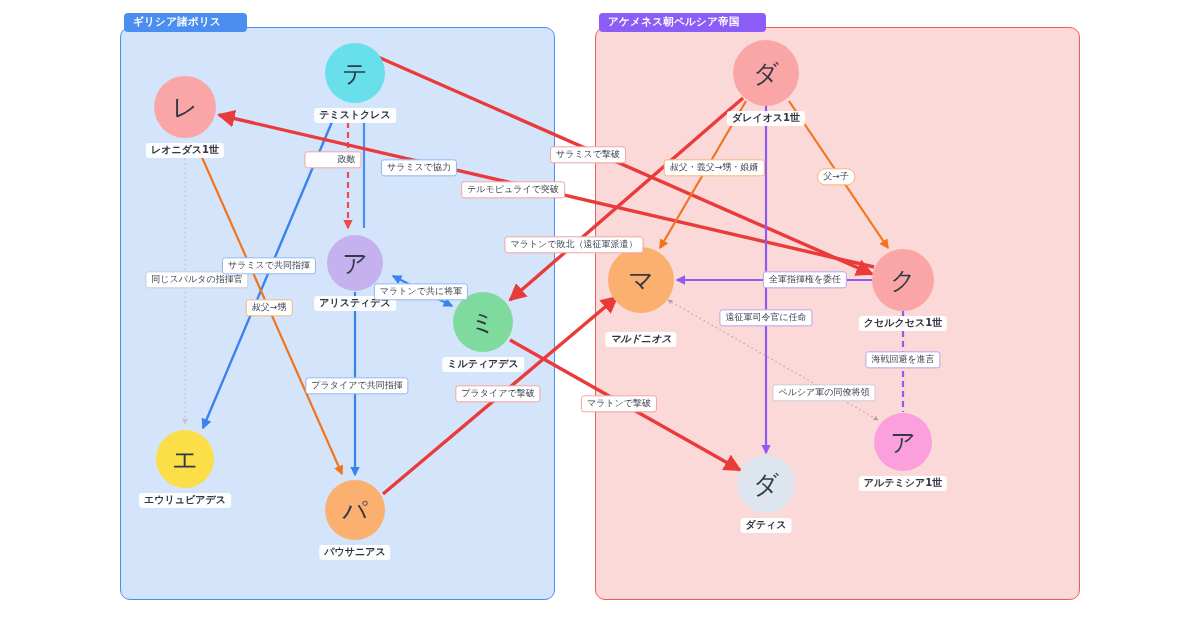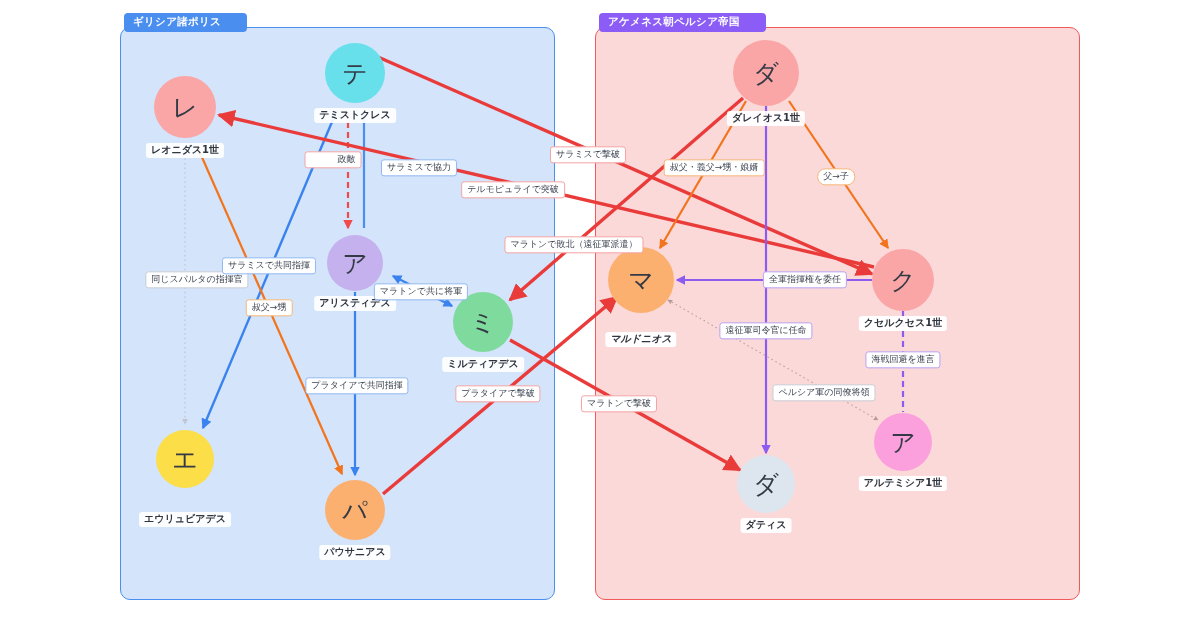--- a/index.html
+++ b/index.html
@@ -174,21 +174,21 @@
   <div id="nodes-layer">
       <div class="node" style="left: 185px; top: 107px; width: 62px; height: 62px; background: rgb(251, 166, 166);">レ</div>
       <div class="node-label" style="left: 185px; top: 143px;">レオニダス1世</div>
       <div class="node" style="left: 355px; top: 73px; width: 60px; height: 60px; background: rgb(103, 224, 236);">テ</div>
       <div class="node-label" style="left: 355px; top: 108px;">テミストクレス</div>
       <div class="node" style="left: 355px; top: 263px; width: 56px; height: 56px; background: rgb(196, 177, 238);">ア</div>
       <div class="node-label" style="left: 355px; top: 296px;">アリスティデス</div>
       <div class="node" style="left: 483px; top: 322px; width: 60px; height: 60px; background: rgb(127, 219, 157);">ミ</div>
       <div class="node-label" style="left: 483px; top: 357px;">ミルティアデス</div>
       <div class="node" style="left: 185px; top: 459px; width: 58px; height: 58px; background: rgb(251, 222, 72);">エ</div>
-      <div class="node-label" style="left: 185px; top: 493px; margin-top: 19px;">エウリュビアデス</div>
+      <div class="node-label" style="left: 185px; top: 493px;">エウリュビアデス</div>
       <div class="node" style="left: 355px; top: 510px; width: 60px; height: 60px; background: rgb(252, 176, 112);">パ</div>
       <div class="node-label" style="left: 355px; top: 545px;">パウサニアス</div>
       <div class="node" style="left: 766px; top: 73px; width: 66px; height: 66px; background: rgb(251, 166, 166);">ダ</div>
       <div class="node-label" style="left: 766px; top: 111px;">ダレイオス1世</div>
       <div class="node" style="left: 641px; top: 280px; width: 66px; height: 66px; background: rgb(252, 176, 112);">マ</div>
       <div class="node-label" style="left: 641px; top: 332px; font-style: italic;">マルドニオス</div>
       <div class="node" style="left: 903px; top: 280px; width: 62px; height: 62px; background: rgb(251, 166, 166);">ク</div>
       <div class="node-label" style="left: 903px; top: 316px;">クセルクセス1世</div>
       <div class="node" style="left: 766px; top: 484px; width: 58px; height: 58px; background: rgb(221, 229, 239);">ダ</div>
       <div class="node-label" style="left: 766px; top: 518px;">ダティス</div>
@@ -204,18 +204,18 @@
       <div class="edge-label el-blue" style="left: 357px; top: 386px;">プラタイアで共同指揮</div>
       <div class="edge-label el-blue" style="left: 421px; top: 292px;">マラトンで共に将軍</div>
       <div class="edge-label el-red" style="left: 513px; top: 190px;">テルモピュライで突破</div>
       <div class="edge-label el-red" style="left: 588px; top: 155px;">サラミスで撃破</div>
       <div class="edge-label el-red" style="left: 574px; top: 245px;">マラトンで敗北（遠征軍派遣）</div>
       <div class="edge-label el-red" style="left: 498px; top: 394px;">プラタイアで撃破</div>
       <div class="edge-label el-red" style="left: 619px; top: 404px;">マラトンで撃破</div>
       <div class="edge-label el-orange" style="left: 714px; top: 168px;">叔父・義父→甥・娘婿</div>
       <div class="edge-label el-orange" style="left: 836px; top: 177px; border-radius: 8px;">父→子</div>
       <div class="edge-label el-purple" style="left: 805px; top: 280px;">全軍指揮権を委任</div>
-      <div class="edge-label el-purple" style="left: 766px; top: 318px; margin-top: 13px;">遠征軍司令官に任命</div>
+      <div class="edge-label el-purple" style="left: 766px; top: 318px;">遠征軍司令官に任命</div>
       <div class="edge-label el-purple" style="left: 903px; top: 360px;">海戦回避を進言</div>
       <div class="edge-label el-gray" style="left: 824px; top: 393px;">ペルシア軍の同僚将領</div>
     </div>
 
 </div>
 
 </body></html>

